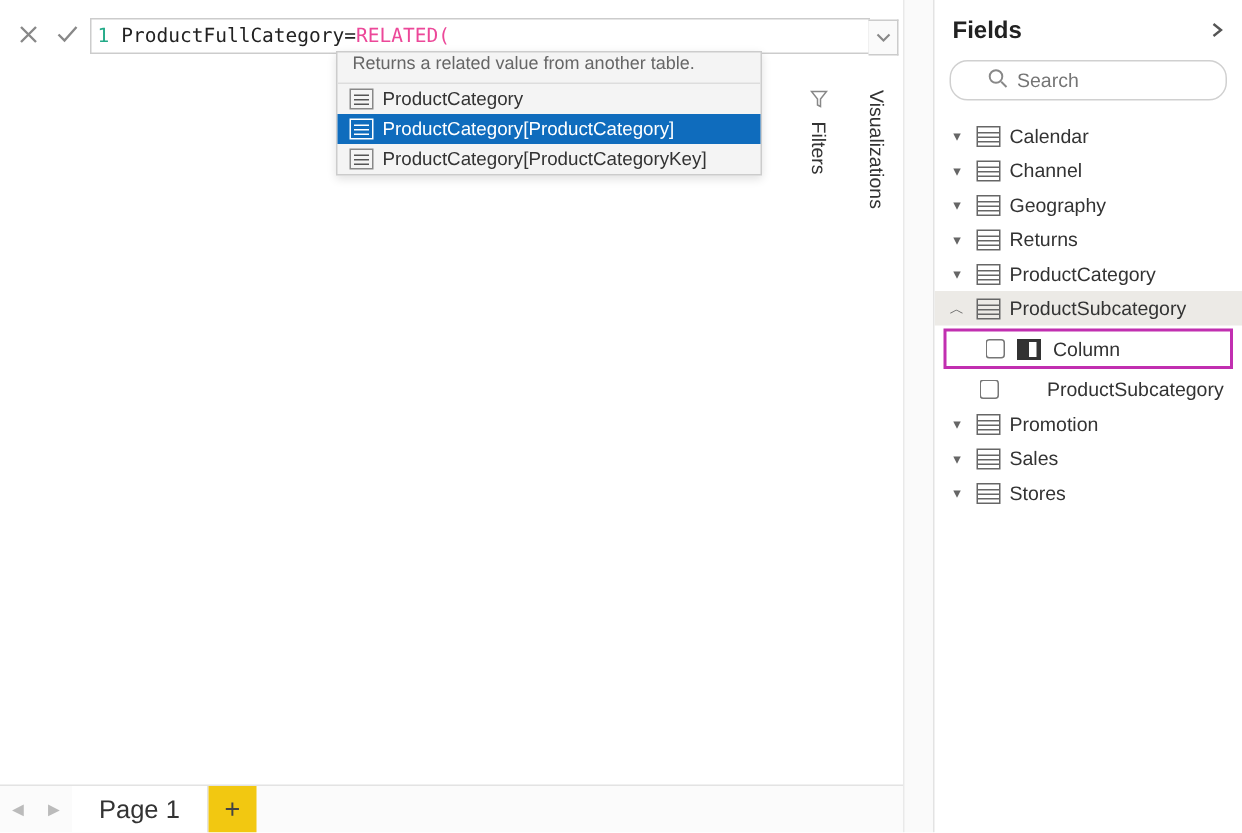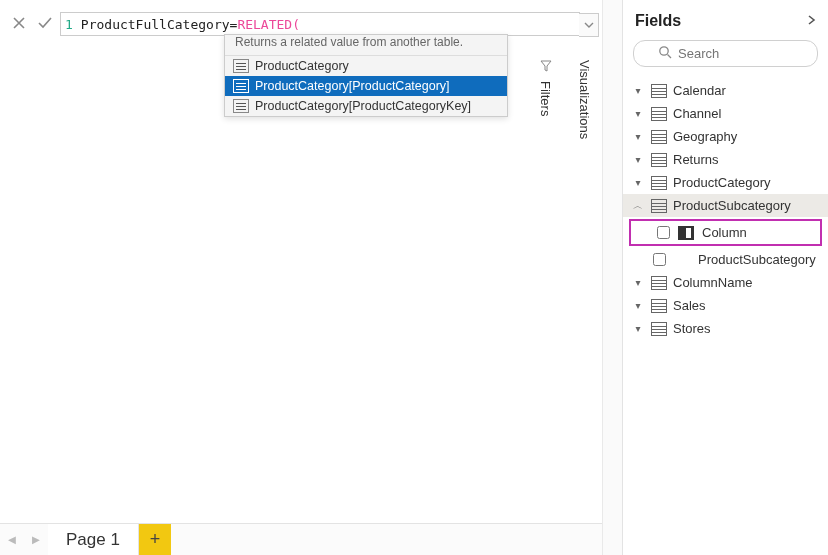--- a/index.html
+++ b/index.html
@@ -399,21 +399,21 @@
     </div>
     <div class="child">
       <input type="checkbox" style="">
       <span style="width:16px"></span>
       <span>ProductSubcategory</span>
     </div>
 
     <div class="tree-item">
       <span class="chevron">▾</span>
       <span class="tbl-icon"></span>
-      <span>ColumnName</span>
+      <span>Promotion</span>
     </div>
     <div class="tree-item">
       <span class="chevron">▾</span>
       <span class="tbl-icon"></span>
       <span>Sales</span>
     </div>
     <div class="tree-item">
       <span class="chevron">▾</span>
       <span class="tbl-icon"></span>
       <span>Stores</span>

